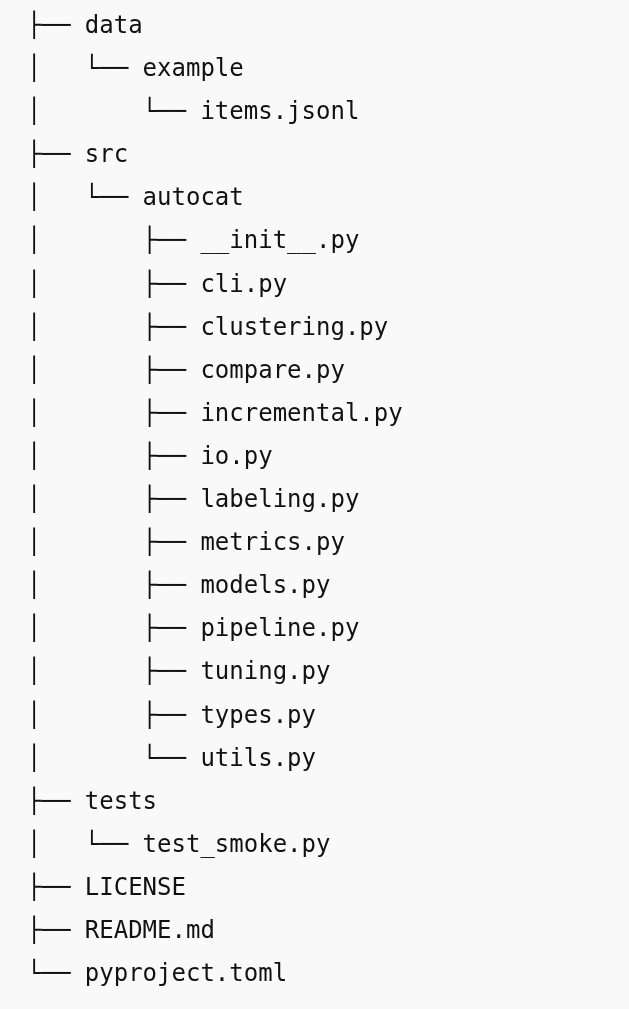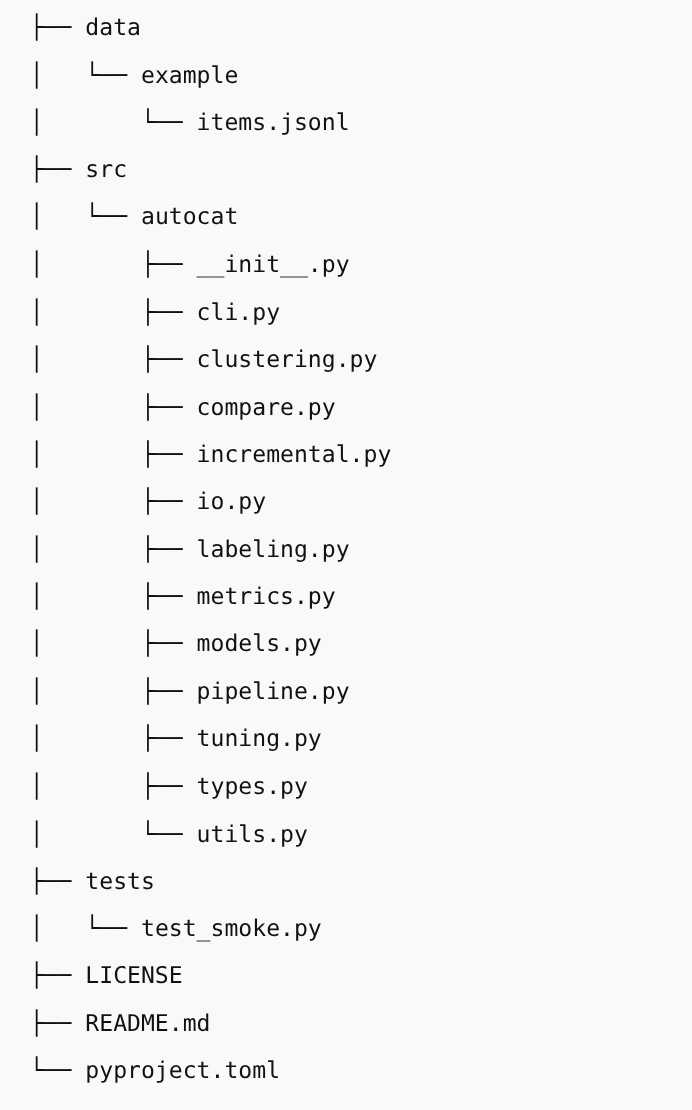--- a/index.html
+++ b/index.html
@@ -11,21 +11,21 @@
       width: 629px;
       height: 1009px;
       overflow: hidden;
     }
     .tree {
       position: absolute;
       left: 27px;
       top: 4px;
       margin: 0;
       font-family: "DejaVu Sans Mono", "Liberation Mono", monospace;
-      font-size: 21px;
+      font-size: 24px;
       line-height: 43.1px;
       color: #111111;
       white-space: pre;
     }
     .line {
       display: block;
       height: 43.1px;
     }
     .prefix { color: #111111; }
     .name { color: #111111; }

